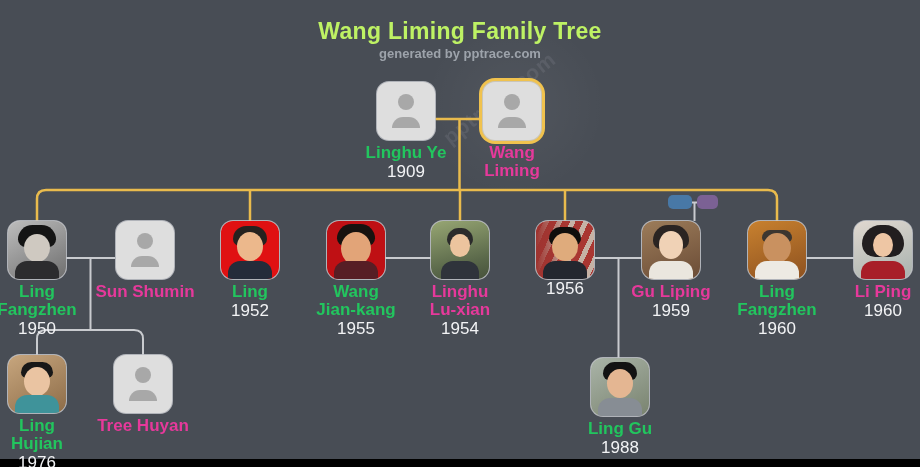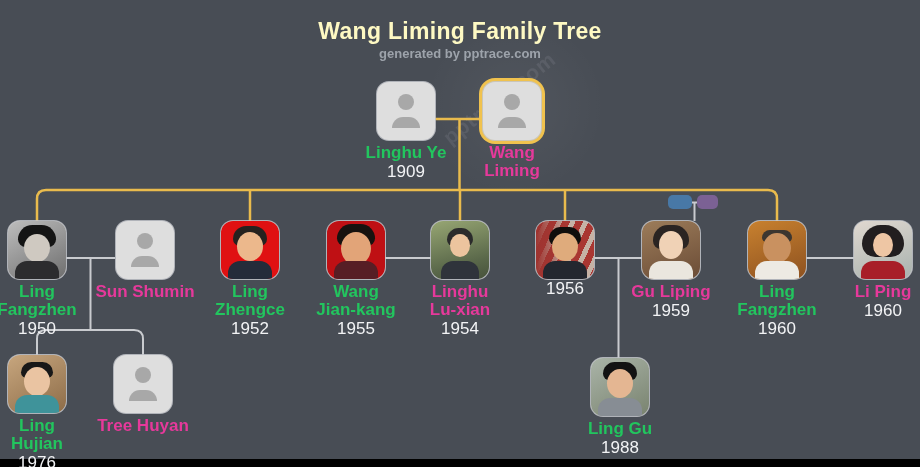--- a/index.html
+++ b/index.html
@@ -4,21 +4,21 @@
 <style>
   html,body{margin:0;padding:0;background:#33363c;}
   .stage{position:relative;width:920px;height:467px;overflow:hidden;
          background:#484d55;font-family:"Liberation Sans",sans-serif;}
   .glow{position:absolute;left:420px;top:18px;width:190px;height:175px;border-radius:50%;
         background:radial-gradient(circle,rgba(255,255,255,0.05),rgba(255,255,255,0) 70%);}
   .watermark{position:absolute;left:446px;top:128px;transform:rotate(-38deg);
         transform-origin:left center;font-size:21px;font-weight:700;letter-spacing:1px;
         color:rgba(230,236,246,0.09);white-space:nowrap;}
   .title{position:absolute;top:18px;left:0;width:100%;text-align:center;
-        font-size:23px;font-weight:600;color:#fef9c3;letter-spacing:.3px;}
+        font-size:23px;font-weight:600;color:#bef264;letter-spacing:.3px;}
   .subtitle{position:absolute;top:46px;left:0;width:100%;text-align:center;
         font-size:13px;font-weight:700;color:#9da3ab;}
   svg.lines{position:absolute;left:0;top:0;z-index:1;}
   .node{position:absolute;width:110px;text-align:center;z-index:2;}
   .avatar{position:relative;width:58px;height:58px;margin:0 auto;border-radius:12px;
         overflow:hidden;background:#dedede;box-shadow:0 0 0 1px rgba(195,198,203,.85);}
   .avatar.hl{box-shadow:0 0 0 1px rgba(195,198,203,.85),0 0 0 4px #f0c24e;}
   .p-head,.p-body,.ph{position:absolute;}
   .p-head{width:16px;height:16px;border-radius:50%;background:#a8a8a8;left:21px;top:12px;}
   .p-body{width:28px;height:11px;border-radius:14px 14px 0 0;background:#a8a8a8;left:15px;top:35px;}
@@ -160,21 +160,20 @@
 
   <div class="node male" style="left:195px;top:221px;">
     <div class="avatar ph-zhengce">
       <span class="ph bg"></span>
       <span class="ph hair"></span>
       <span class="ph face"></span>
       <span class="ph torso"></span>
     </div>
     <div class="name">
       <span>Ling</span>
-        <span>Zhengce</span>
     </div>
     <div class="year">1952</div>
   </div>
 
   <div class="node male" style="left:301px;top:221px;">
     <div class="avatar ph-jiankang">
       <span class="ph bg"></span>
       <span class="ph hair"></span>
       <span class="ph face"></span>
       <span class="ph torso"></span>

